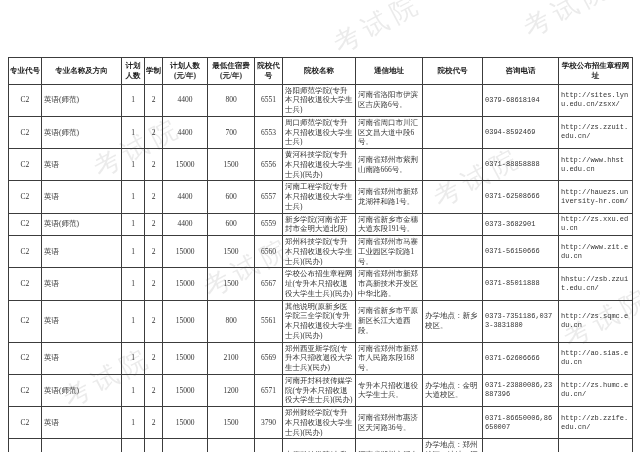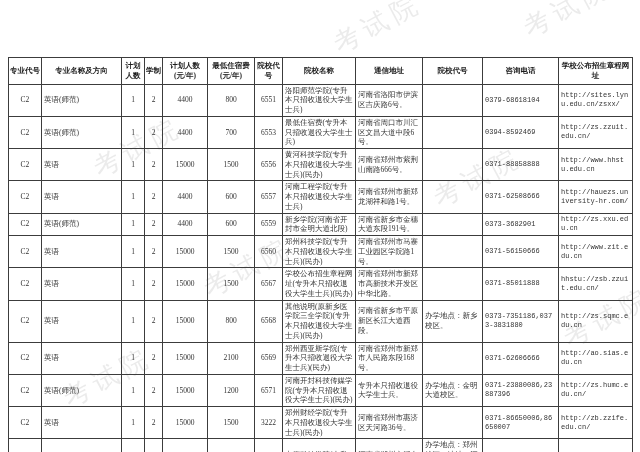--- a/index.html
+++ b/index.html
@@ -99,21 +99,21 @@
     </tr>
 
     <tr>
       <td class="c">C2</td>
       <td class="l">英语(师范)</td>
       <td class="c">1</td>
       <td class="c">2</td>
       <td class="c">4400</td>
       <td class="c">700</td>
       <td class="c">6553</td>
-      <td class="l">最低住宿费(专升本只招收退役大学生士兵)</td>
+      <td class="l">周口师范学院(专升本只招收退役大学生士兵)</td>
       <td class="l">河南省周口市川汇区文昌大道中段6号。</td>
       <td class="l"></td>
       <td class="l phone">0394-8592469</td>
       <td class="l url">http://zs.zzuit.edu.cn/</td>
     </tr>
 
     <tr>
       <td class="c">C2</td>
       <td class="l">英语</td>
       <td class="c">1</td>
@@ -188,21 +188,21 @@
       <td class="l url">hhstu://zsb.zzuit.edu.cn/</td>
     </tr>
 
     <tr>
       <td class="c">C2</td>
       <td class="l">英语</td>
       <td class="c">1</td>
       <td class="c">2</td>
       <td class="c">15000</td>
       <td class="c">800</td>
-      <td class="c">6568</td>
+      <td class="c">5561</td>
       <td class="l">其他说明(原新乡医学院三全学院)(专升本只招收退役大学生士兵)(民办)</td>
       <td class="l">河南省新乡市平原新区长江大道西段。</td>
       <td class="l">办学地点：新乡校区。</td>
       <td class="l phone">0373-7351186,0373-3831880</td>
       <td class="l url">http://zs.sqmc.edu.cn</td>
     </tr>
 
     <tr>
       <td class="c">C2</td>
       <td class="l">英语</td>
@@ -233,21 +233,21 @@
       <td class="l url">http://zs.humc.edu.cn/</td>
     </tr>
 
     <tr>
       <td class="c">C2</td>
       <td class="l">英语</td>
       <td class="c">1</td>
       <td class="c">2</td>
       <td class="c">15000</td>
       <td class="c">1500</td>
-      <td class="c">3222</td>
+      <td class="c">3790</td>
       <td class="l">郑州财经学院(专升本只招收退役大学生士兵)(民办)</td>
       <td class="l">河南省郑州市惠济区天河路36号。</td>
       <td class="l"></td>
       <td class="l phone">0371-86650006,86650007</td>
       <td class="l url">http://zb.zzife.edu.cn/</td>
     </tr>
 
     <tr>
       <td class="c">C2</td>
       <td class="l">英语(师范)</td>

